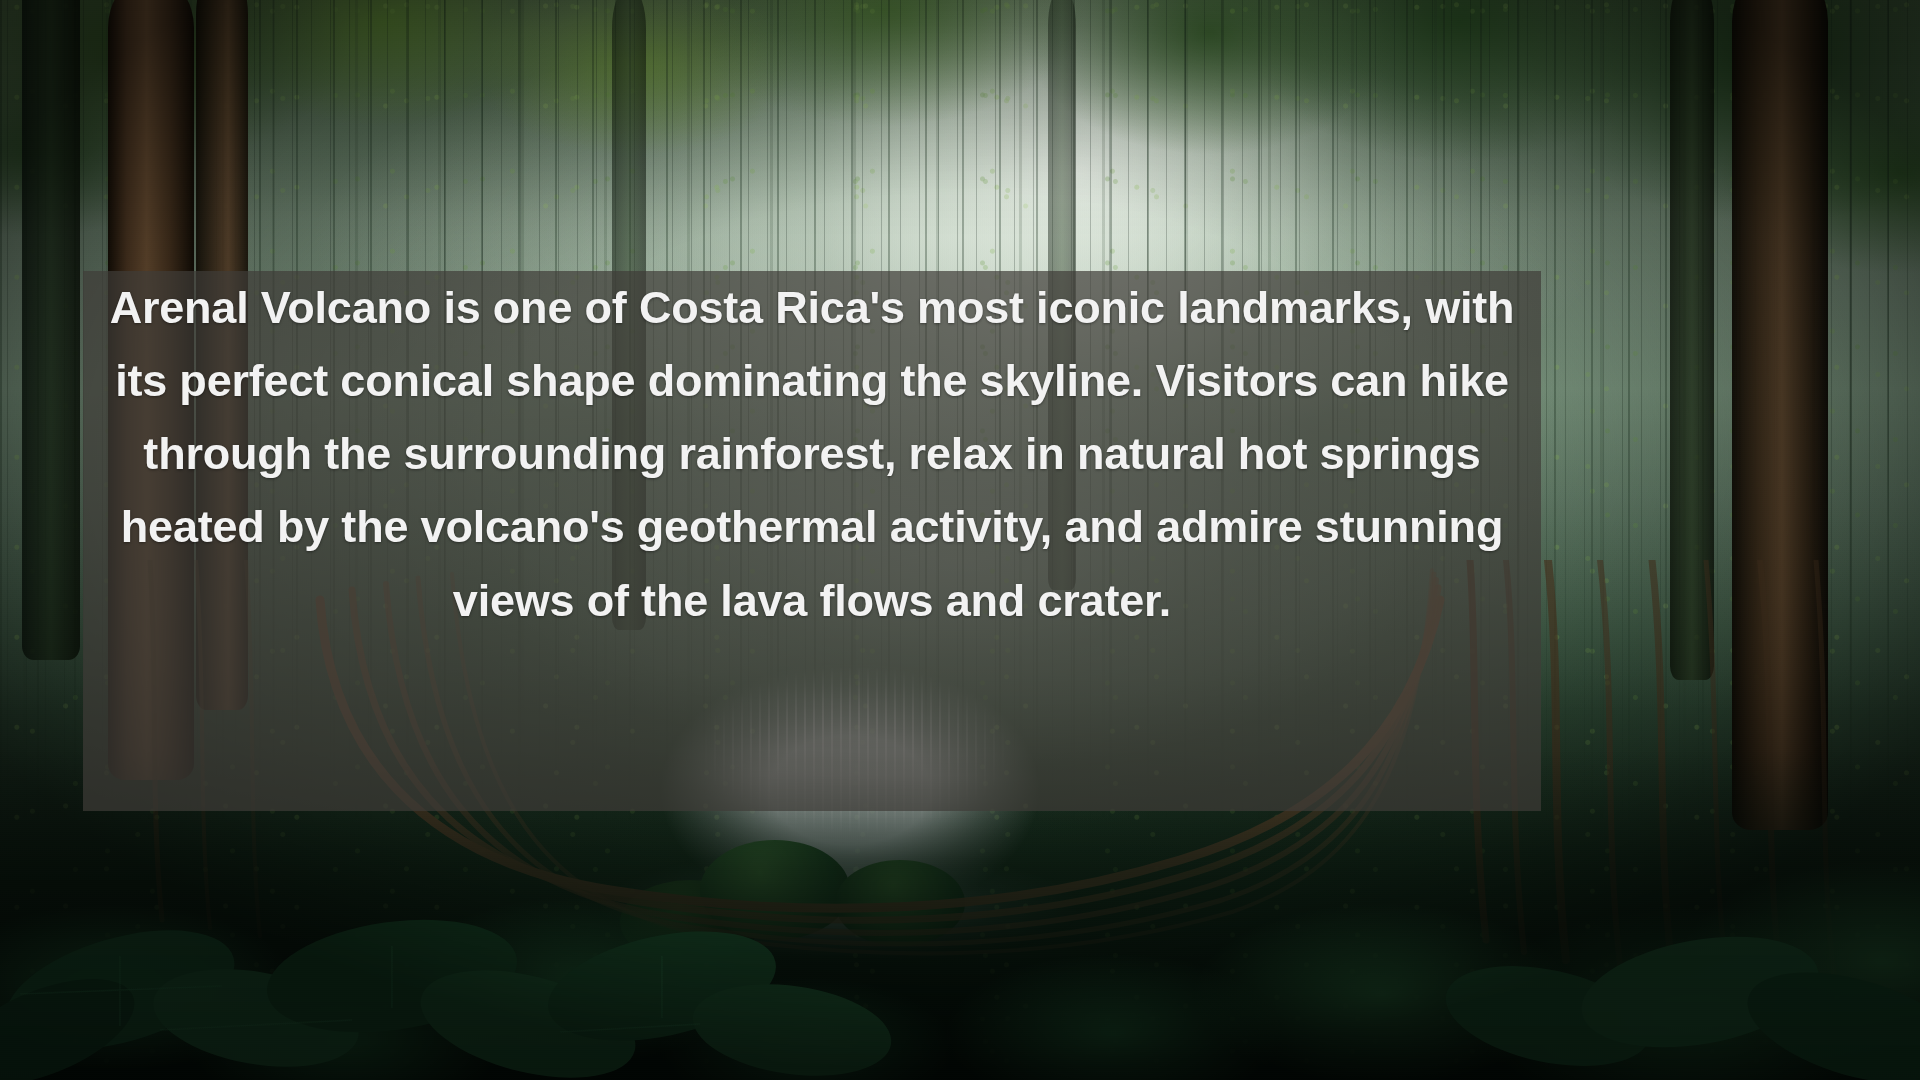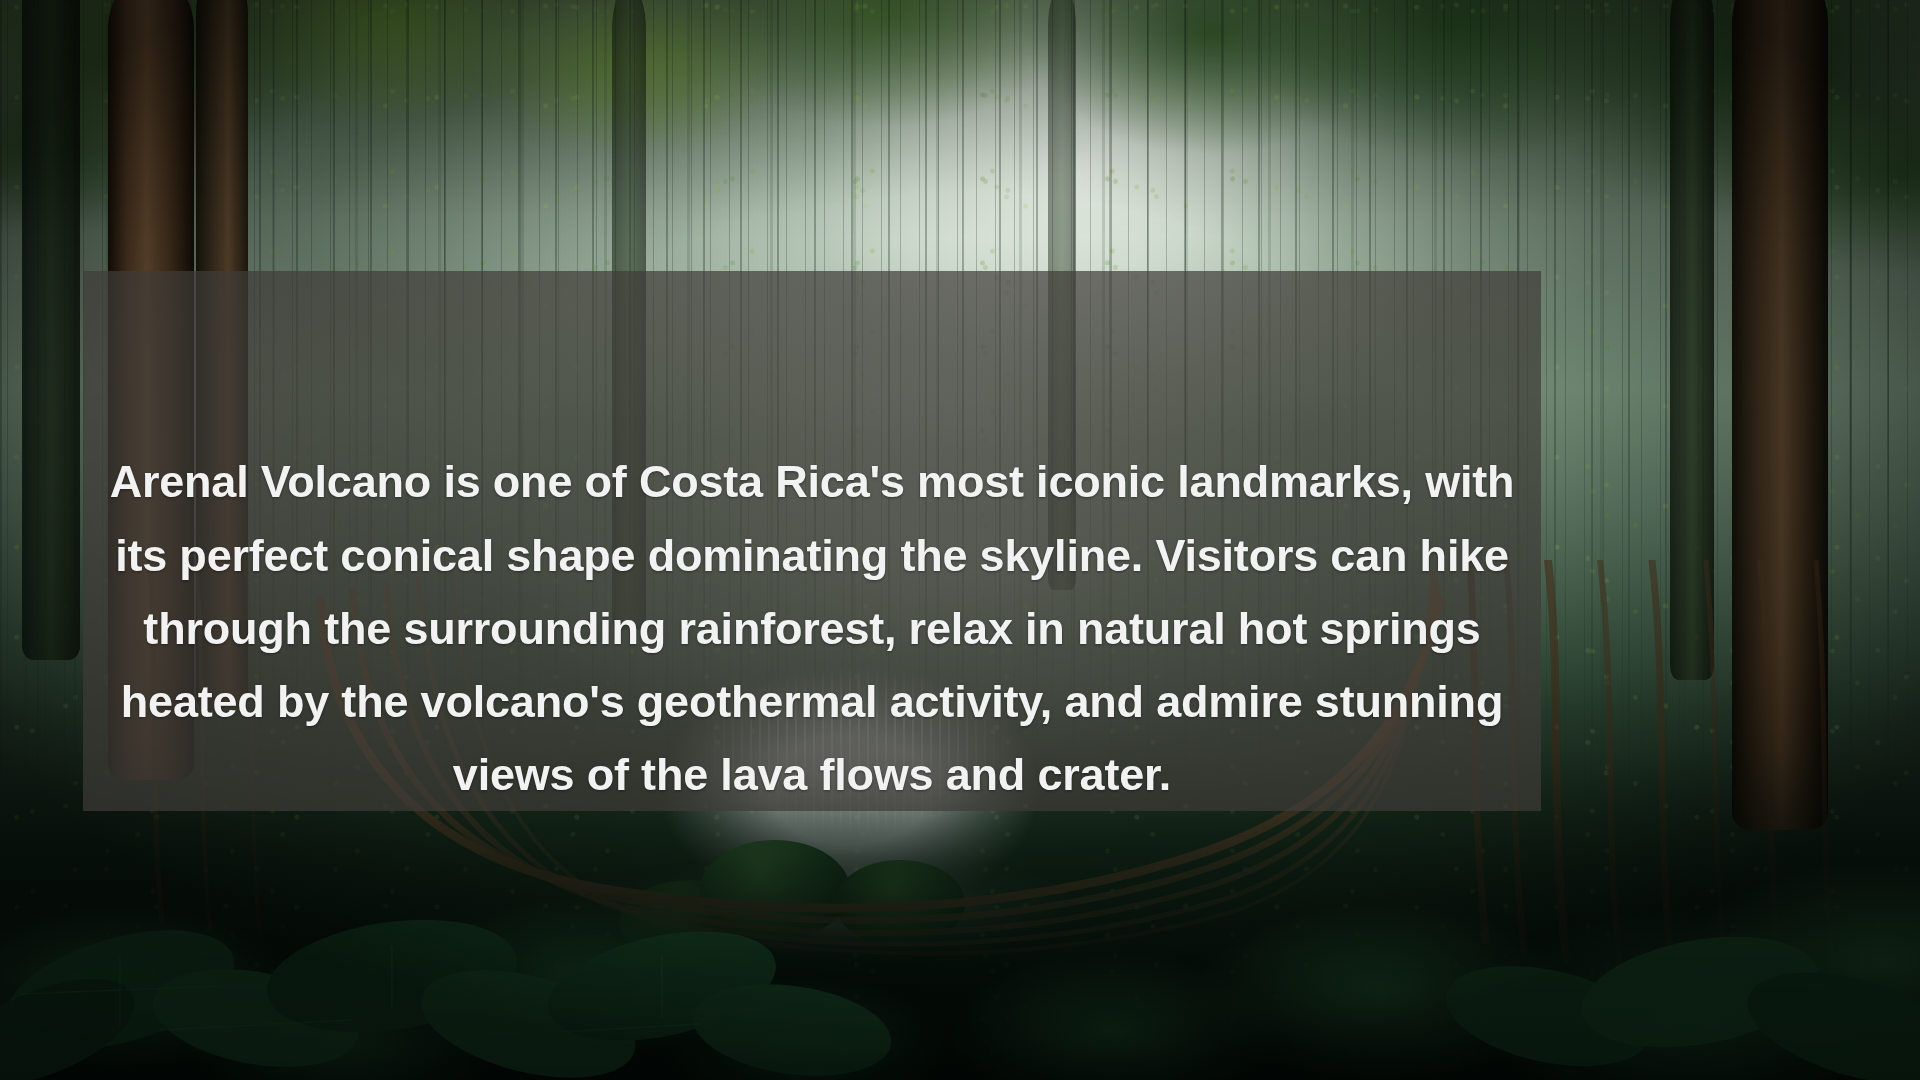--- a/index.html
+++ b/index.html
@@ -153,21 +153,21 @@
       repeating-linear-gradient(0deg, rgba(255,255,255,.05) 0 1px, transparent 1px 2px),
       repeating-linear-gradient(90deg, rgba(0,0,0,.05) 0 1px, transparent 1px 2px);
   }
 
   
   #text-overlay{
     position:absolute;
     left:83px; top:271px;
     width:1458px; height:540px;
     background:rgba(62,60,56,0.70);
-    display:flex; align-items:flex-end; justify-content:center;
+    display:flex; align-items:flex-start; justify-content:center;
     padding:0 26px;
   }
   #overlay-paragraph{
     color:#f2f2f2;
     font-size:45px;
     font-weight:bold;
     line-height:1.625;
     text-align:center;
     letter-spacing:-0.2px;
     text-shadow:0 1px 3px rgba(0,0,0,0.42);

